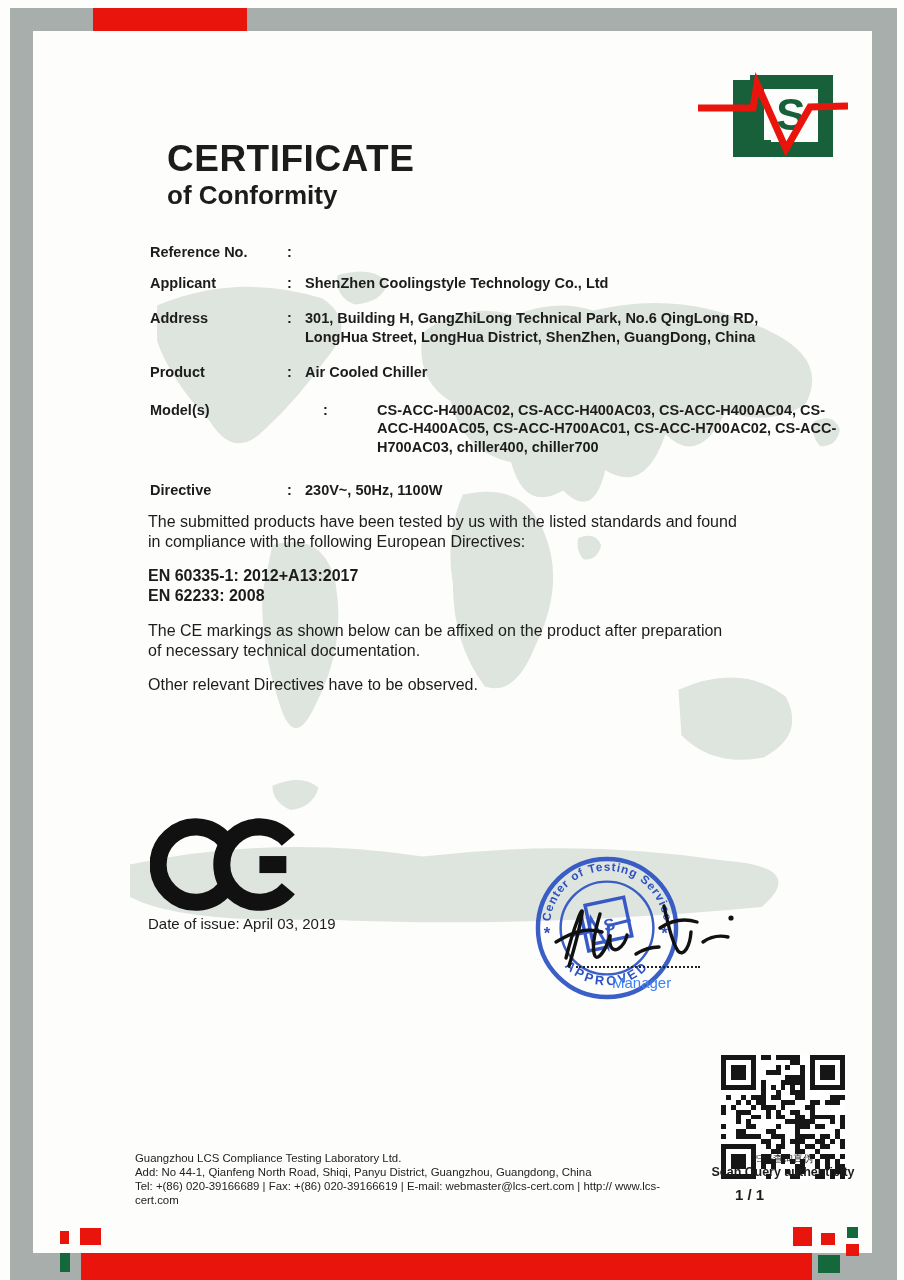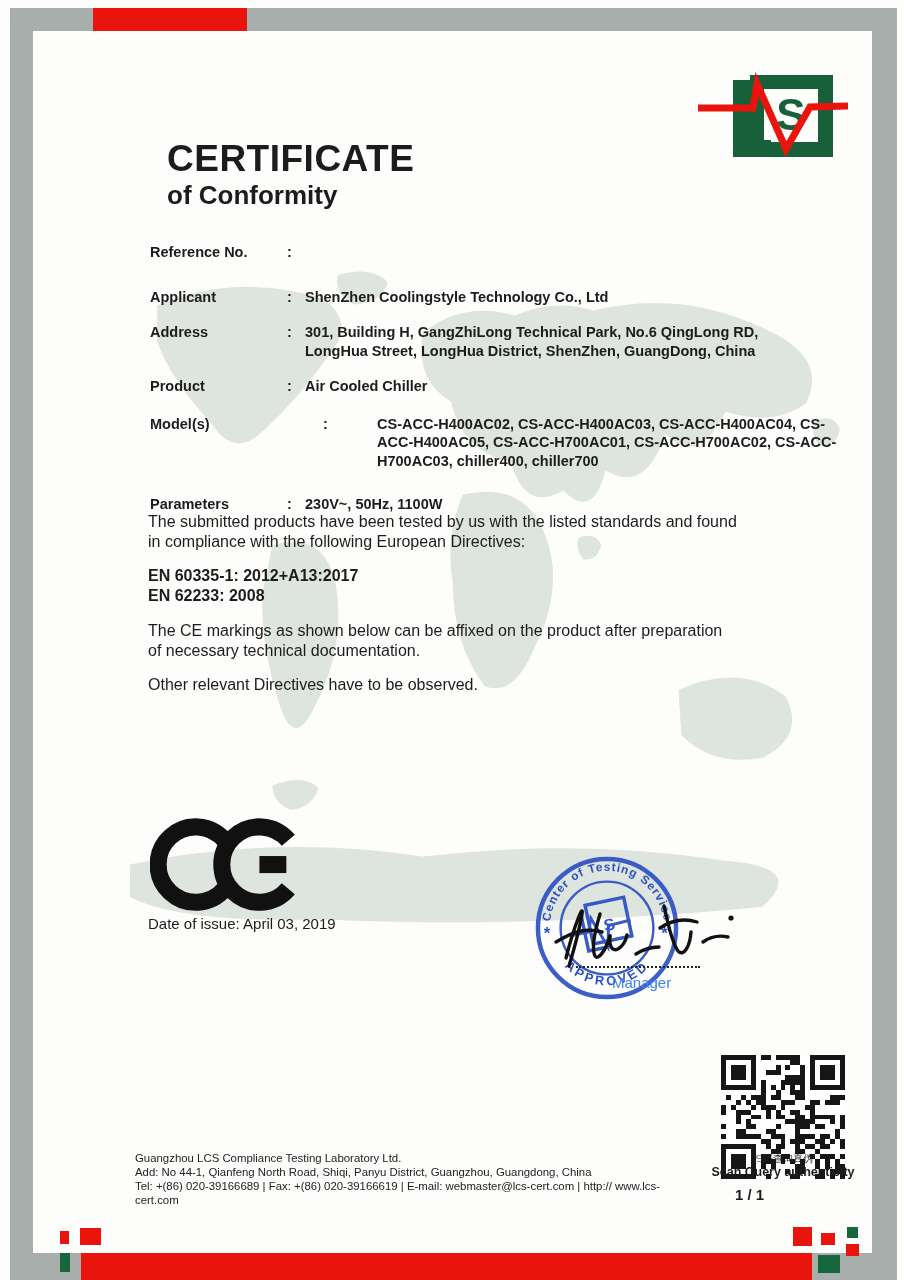--- a/index.html
+++ b/index.html
@@ -21,21 +21,21 @@
   .map{position:absolute;left:122px;top:260px;width:762px;height:738px;z-index:0;}
   
   .logo{position:absolute;left:698px;top:66px;width:150px;height:102px;z-index:2;}
   .title-block{position:absolute;left:167px;top:140px;z-index:2;}
   .title-main{font-size:37px;font-weight:bold;letter-spacing:.5px;line-height:1;}
   .title-sub{font-size:26px;font-weight:bold;margin-top:5px;line-height:1;}
   
   .fields{position:absolute;left:150px;top:243px;width:640px;z-index:2;}
   .frow{display:grid;grid-template-columns:137px 18px 480px;font-size:14.5px;font-weight:bold;line-height:18.5px;}
   .frow .colon{text-align:left;}
-  .gap-a{margin-bottom:26px;}.gap-b{margin-bottom:17px;}.gap-c{margin-bottom:17px;}
+  .gap-a{margin-bottom:12px;}.gap-b{margin-bottom:17px;}.gap-c{margin-bottom:17px;}
   .gap-d{margin-bottom:19px;}.gap-e{margin-bottom:25px;gap:36px;}
   
   .body-text{position:absolute;left:148px;top:512px;width:592px;font-size:16px;line-height:19.5px;z-index:2;}
   .body-text p{margin:0 0 15px 0;}
   .bold{font-weight:bold;}
   .standards{margin:0 0 16px 0;font-weight:bold;}
   
   .ce{position:absolute;left:150px;top:812px;width:148px;height:106px;z-index:2;}
   .stamp{position:absolute;left:533px;top:854px;width:148px;height:148px;z-index:3;}
   .signature{position:absolute;left:548px;top:888px;width:190px;height:92px;z-index:4;}
@@ -122,21 +122,21 @@
       <span>Product</span>
         <span class="colon">:</span>
         <span>Air Cooled Chiller</span>
     </div>
     <div class="frow gap-e">
       <span>Model(s)</span>
         <span class="colon">:</span>
         <span>CS-ACC-H400AC02, CS-ACC-H400AC03, CS-ACC-H400AC04, CS-ACC-H400AC05, CS-ACC-H700AC01, CS-ACC-H700AC02, CS-ACC-H700AC03, chiller400, chiller700</span>
     </div>
     <div class="frow">
-      <span>Parameters</span>
+      <span>Directive</span>
         <span class="colon">:</span>
         <span>230V~, 50Hz, 1100W</span>
     </div>
   </div>
 
   <div class="body-text">
     <p>The submitted products have been tested by us with the listed standards and found in compliance with the following European Directives:</p>
     <div class="standards">
       <div>EN 60335-1: 2012+A13:2017</div>
       <div>EN 62233: 2008</div>

